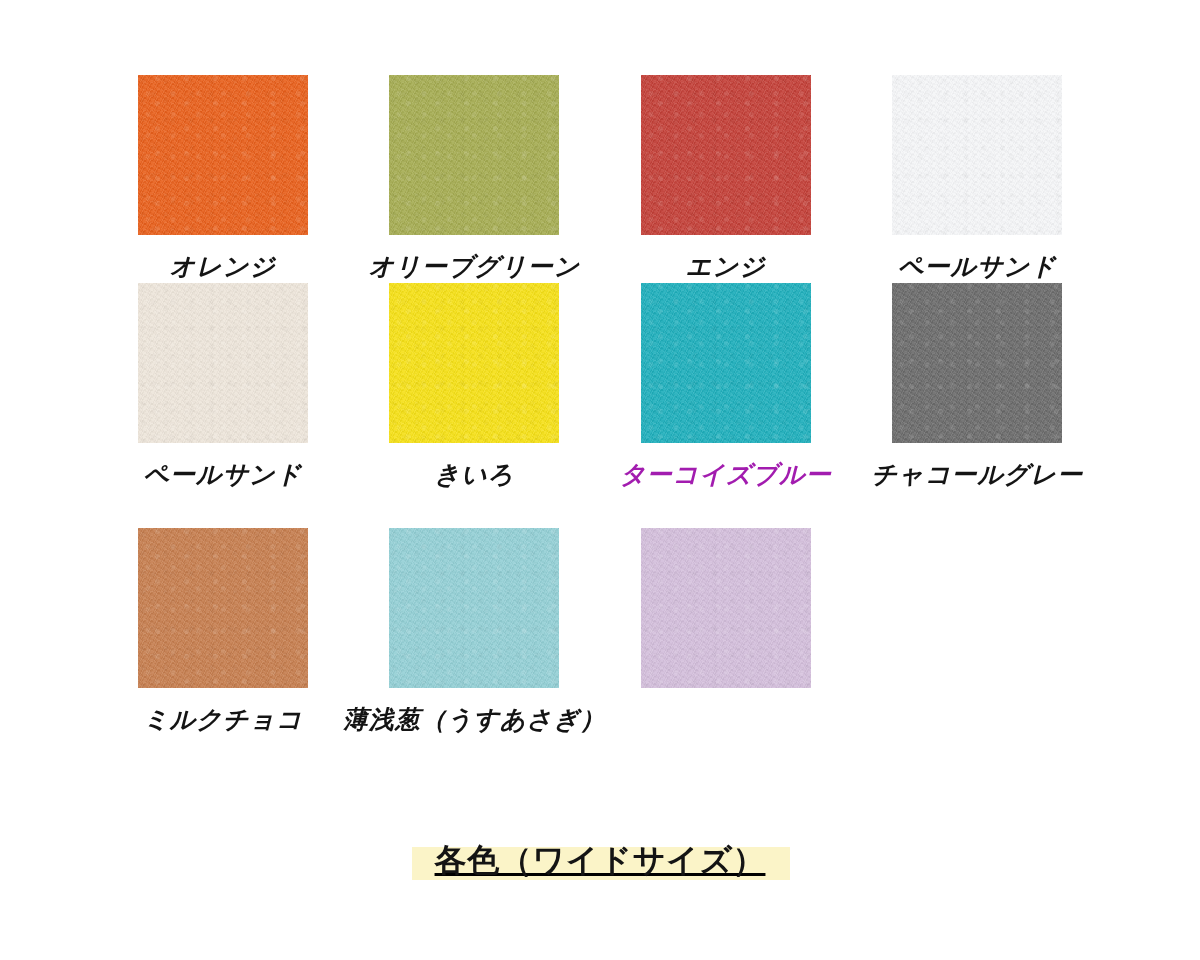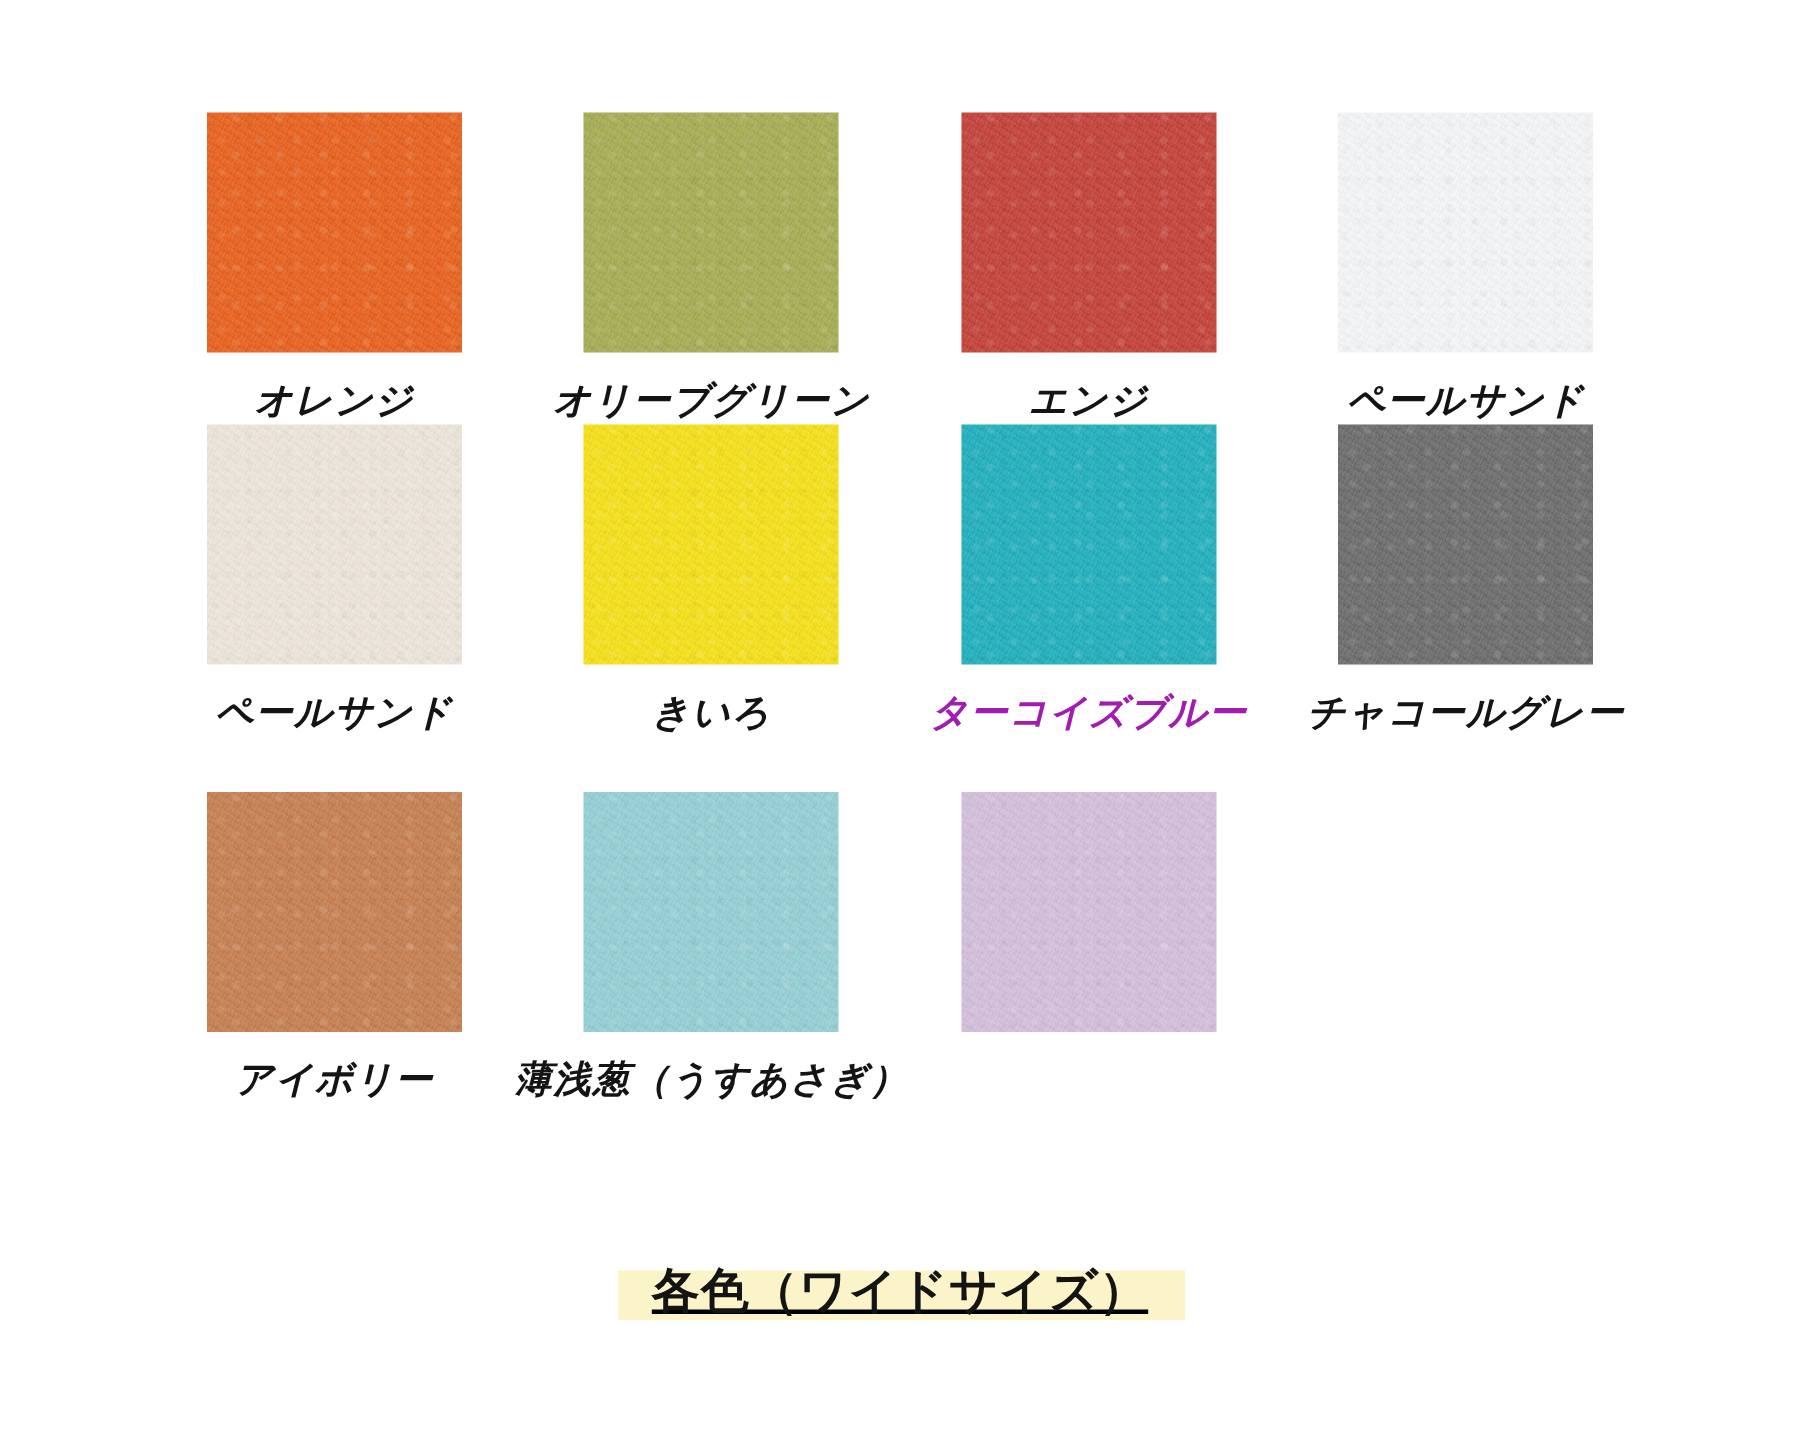--- a/index.html
+++ b/index.html
@@ -172,21 +172,21 @@
       <div class="swatch-label" style="color: #a21caf;">ターコイズブルー</div>
     </div>
 
     <div class="swatch-cell">
       <div class="swatch-chip" style="background-color: rgb(107, 107, 107);"></div>
       <div class="swatch-label" style="color: rgb(20, 20, 20);">チャコールグレー</div>
     </div>
 
     <div class="swatch-cell">
       <div class="swatch-chip" style="background-color: rgb(198, 126, 79);"></div>
-      <div class="swatch-label" style="color: rgb(20, 20, 20);">アイボリー</div>
+      <div class="swatch-label" style="color: rgb(20, 20, 20);">ミルクチョコ</div>
     </div>
 
     <div class="swatch-cell">
       <div class="swatch-chip" style="background-color: rgb(147, 207, 213);"></div>
       <div class="swatch-label" style="color: rgb(20, 20, 20);">薄浅葱（うすあさぎ）</div>
     </div>
 
     <div class="swatch-cell">
       <div class="swatch-chip" style="background-color: rgb(211, 190, 219);"></div>
     </div>

